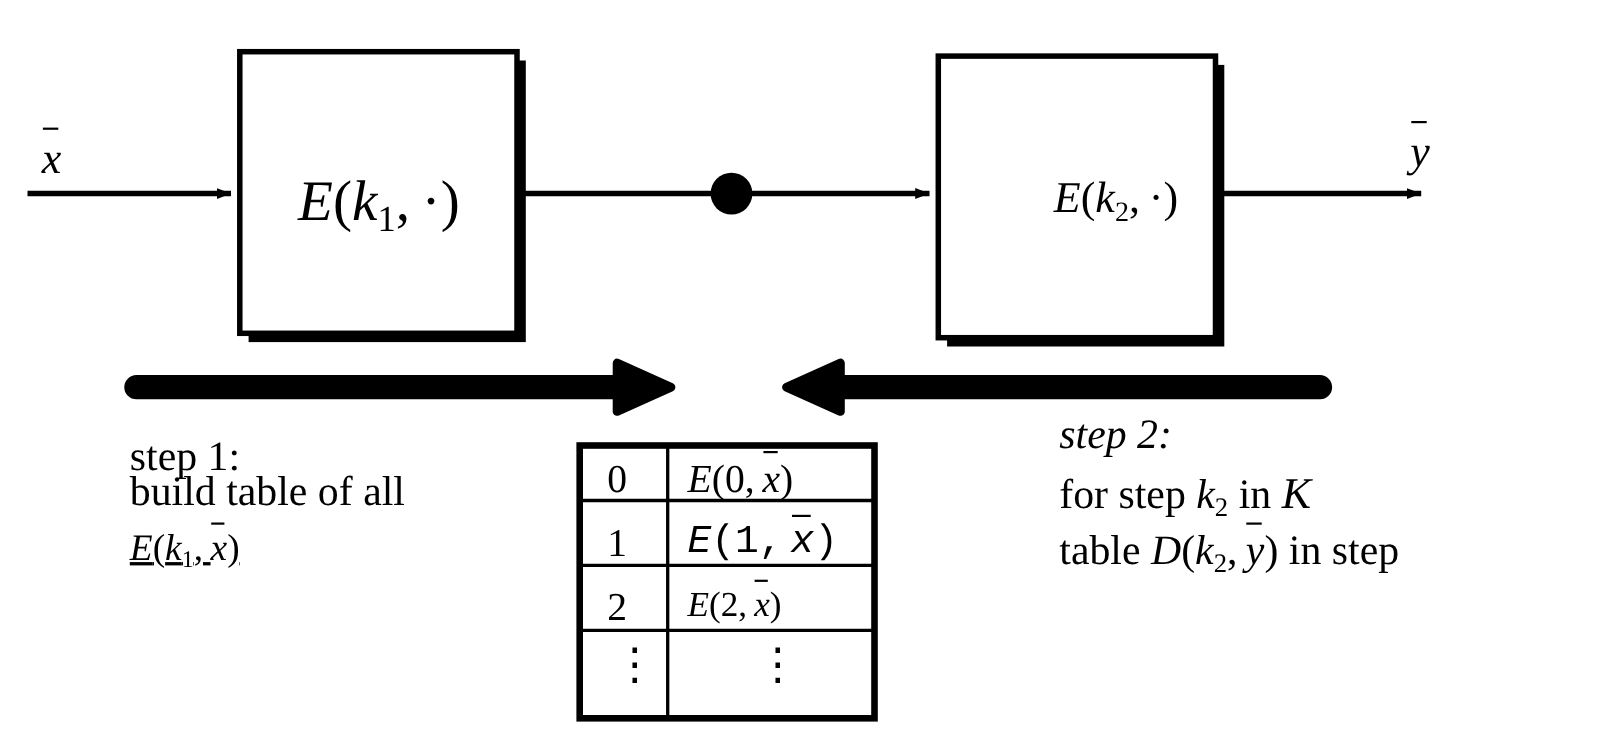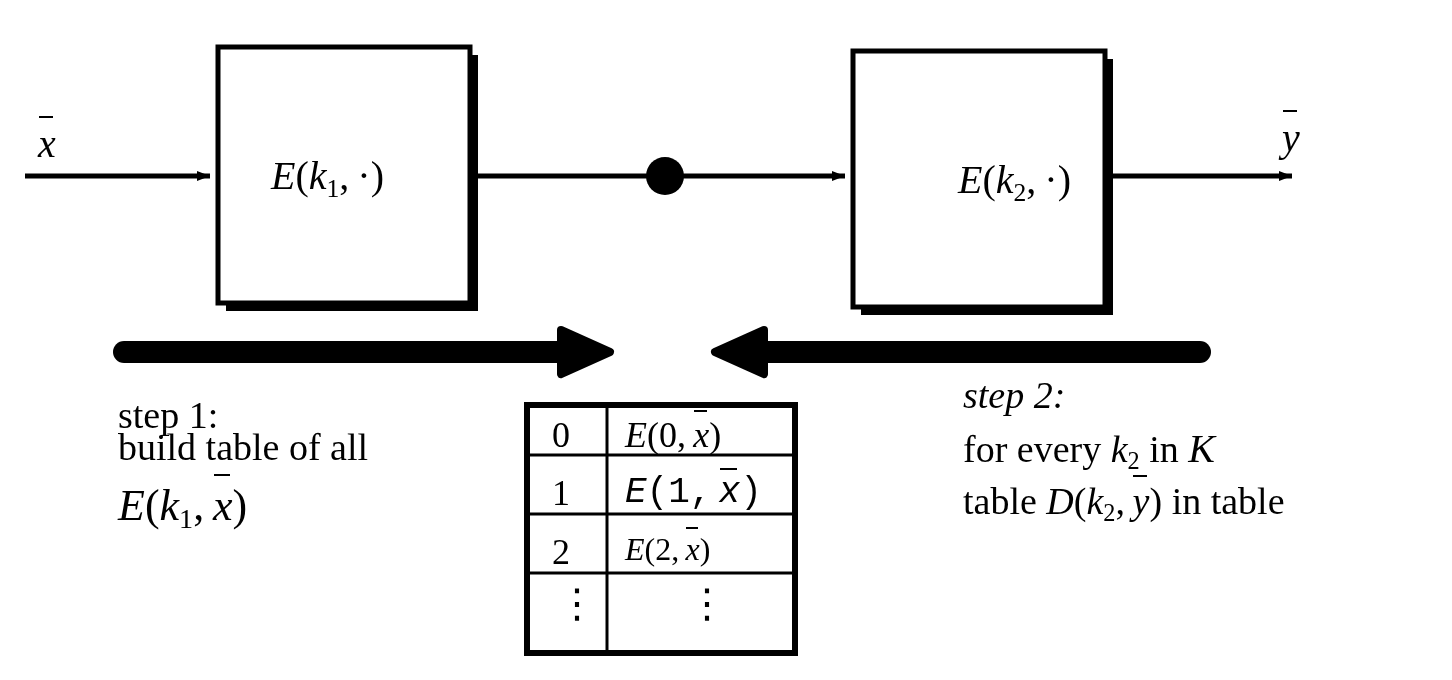--- a/index.html
+++ b/index.html
@@ -116,46 +116,46 @@
   </svg>
 
   <div class="txtblk" style="left:38px; top:118px; font-size:40px;">
     <span class="ovl"></span><span class="ovl">x</span>
   </div>
 
   <div class="txtblk" style="left:1282px; top:112px; font-size:40px;">
     <span class="ovl">y</span>
   </div>
 
-  <div class="txtblk" style="left:271px; top:150px; font-size:40px;">
+  <div class="txtblk" style="left:271px; top:150px; font-size:52px;">
     <span style="font-style:italic;">E</span><span style="font-style:normal;">(</span><span class="kappa">k</span><span class="subn">1</span><span style="font-style:normal;">, </span><span style="font-style:normal;">·</span><span style="font-style:normal;">)</span>
   </div>
 
   <div class="txtblk" style="left:958px; top:154px; font-size:40px;">
     <span style="font-style:italic;">E</span><span style="font-style:normal;">(</span><span class="kappa">k</span><span class="subn">2</span><span style="font-style:normal;">, </span><span style="font-style:normal;">·</span><span style="font-style:normal;">)</span>
   </div>
 
   <div class="txtblk" style="left:118px; top:371px; font-size:38px;margin-top:20px;">
     <span>step 1:</span>
   </div>
   <div class="txtblk" style="left:118px; top:423px; font-size:38px;">
     <span>build table of all</span>
   </div>
-  <div class="txtblk" style="left:118px; top:477px; font-size:44px;">
+  <div class="txtblk" style="left:118px; top:477px; font-size:34px;text-decoration:underline;">
     <span style="font-style:italic;">E</span><span>(</span><span class="kappa">k</span><span class="subn">1</span><span>, </span><span class="ovl">x</span><span>)</span>
   </div>
 
   <div class="txtblk" style="left:963px; top:371px; font-size:38px;font-style:italic;">
     <span>step 2:</span>
   </div>
   <div class="txtblk" style="left:963px; top:423px; font-size:38px;">
-    <span>for every</span><span>&nbsp;</span><span class="kappa">k</span><span class="subn">2</span><span>&nbsp;</span><span>in</span><span>&nbsp;</span><span class="calK" style="font-size:1.05em;">K</span>
+    <span>for step</span><span>&nbsp;</span><span class="kappa">k</span><span class="subn">2</span><span>&nbsp;</span><span>in</span><span>&nbsp;</span><span class="calK" style="font-size:1.05em;">K</span>
   </div>
   <div class="txtblk" style="left:963px; top:477px; font-size:38px;">
-    <span>table</span><span>&nbsp;</span><span style="font-style:italic;">D</span><span>(</span><span class="kappa">k</span><span class="subn">2</span><span>, </span><span class="ovl">y</span><span>)</span><span>&nbsp;</span><span>in table</span>
+    <span>table</span><span>&nbsp;</span><span style="font-style:italic;">D</span><span>(</span><span class="kappa">k</span><span class="subn">2</span><span>, </span><span class="ovl">y</span><span>)</span><span>&nbsp;</span><span>in step</span>
   </div>
 
   <div class="txtblk" style="left:552px; top:412px; font-size:36px;">
     <span>0</span>
   </div>
   <div class="txtblk" style="left:625px; top:412px; font-size:36px;text-align:right;">
     <span style="font-style:italic;">E</span><span>(</span><span>0</span><span>, </span><span class="ovl">x</span><span>)</span>
   </div>
 
   <div class="txtblk" style="left:552px; top:470px; font-size:36px;">

